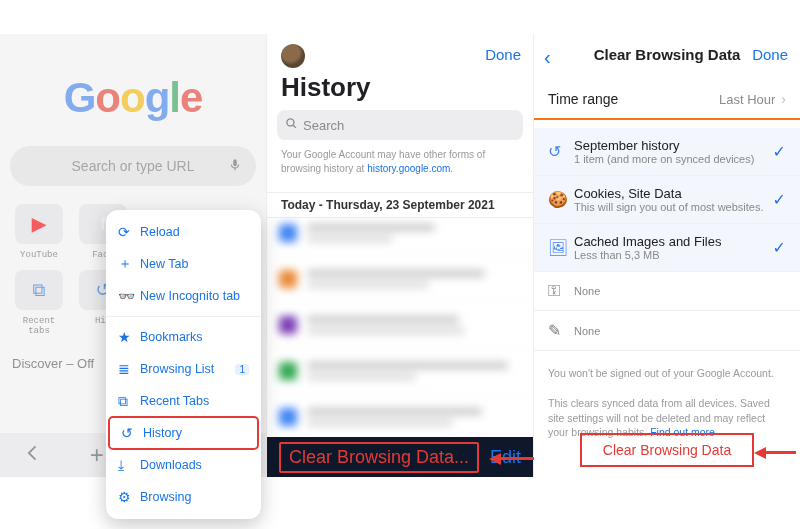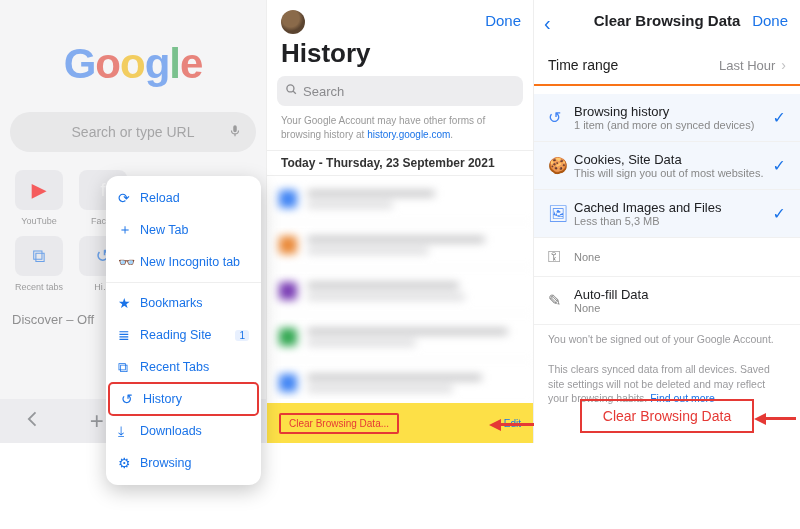--- a/index.html
+++ b/index.html
@@ -1,31 +1,31 @@
 <!DOCTYPE html>
 <html><head>
 <meta charset="utf-8">
 <style>
   * { box-sizing: border-box; margin: 0; padding: 0; font-family: -apple-system, "Helvetica Neue", Arial, sans-serif; }
   body { width: 800px; height: 529px; background: #fff; display: flex; overflow: hidden; }
-  .panel { position: relative; height: 443px; border-right: 1px solid #eee; background: #fff; }
+  .panel { position: relative; height: 443px; border-right: 1px solid #eee; background: #fff; margin-top: 34px; }
   .p1 { width: 267px; }
   .p2 { width: 267px; }
   .p3 { width: 266px; border-right: none; }
 
   
   .p1-back { position: absolute; inset: 0; padding-top: 40px; }
   .google-logo { text-align: center; font-size: 42px; font-weight: 600; letter-spacing: -1px; }
   .g-b { color:#4285F4 } .g-r{color:#EA4335} .g-y{color:#FBBC05} .g-g{color:#34A853}
   .searchbar { margin: 24px 10px 0; background:#e9e9ea; border-radius: 22px; height: 40px; display:flex; align-items:center; justify-content:center; color:#7a7a7a; font-size:14px; position:relative; }
   .searchbar .mic { position:absolute; right:14px; color:#6a6a6a; }
   .home-row { display:flex; gap: 6px; margin: 18px 10px 0; }
   .home-tile { width: 58px; text-align:center; }
   .home-tile .box { width:48px; height:40px; background:#ececef; border-radius:8px; margin:0 auto 6px; display:flex; align-items:center; justify-content:center; font-size:18px; }
-  .home-tile .lbl { font-size: 9px; color:#6b6b6b; }
+  .home-tile .lbl { font-size: 9px; color:#6b6b6b;font-family:Liberation Mono, monospace; }
   .yt { background:#fff; color:#ff0000; font-weight:bold; font-size:12px;}
   .fb { background:#1877F2; color:#fff; }
   .second-row { margin-top: 10px; }
   .rt-ic { color:#1a73e8; font-size:18px; }
   .discover { margin: 20px 12px; font-size:13px; color:#555; }
   .bottombar { position:absolute; bottom:0; left:0; right:0; height:44px; background:#f1f1f3; display:flex; align-items:center; justify-content:space-around; color:#5f6368; }
   .bottombar .tabcount { width:22px; height:22px; border:1.5px solid #5f6368; border-radius:4px; font-size:11px; display:flex; align-items:center; justify-content:center; }
   .bottombar svg { width:20px; height:20px; }
 
   
@@ -38,28 +38,28 @@
   .popup .mi.highlight { outline: 2px solid #e53935; outline-offset: -1px; border-radius:4px; margin:0 3px;}
 
   
   .avatar { position:absolute; top:10px; left:14px; width:24px; height:24px; border-radius:50%; background:radial-gradient(circle at 40% 35%, #8a6a4a 0 40%, #5b4430 60% 100%); }
   .done { position:absolute; top:12px; right:12px; color:#1a73e8; font-size:15px; }
   .p2 h1 { position:absolute; top:38px; left:14px; font-size:26px; font-weight:700; color:#202124;}
   .hsearch { position:absolute; top:76px; left:10px; right:10px; height:30px; background:#ededef; border-radius:8px; display:flex; align-items:center; padding:0 8px; color:#8a8a8d; font-size:13px; }
   .hsearch .mag { margin-right:5px; }
   .note { position:absolute; top:114px; left:14px; right:14px; font-size:10px; color:#999; line-height:1.35;}
   .note a { color:#1a73e8; text-decoration:none;}
-  .datehdr { position:absolute; top:150px; left:0; right:0; padding:5px 14px; font-size:12px; font-weight:600; color:#333; border-top:1px solid #eee; border-bottom:1px solid #eee;}
+  .datehdr { position:absolute; top:158px; left:0; right:0; padding:5px 14px; font-size:12px; font-weight:600; color:#333; border-top:1px solid #eee; border-bottom:1px solid #eee;}
   .histlist { position:absolute; top:176px; left:0; right:0; bottom:44px; overflow:hidden;}
   .hitem { height:46px; display:flex; align-items:center; padding:0 12px; gap:10px; filter: blur(4px); border-bottom:1px solid #f5f5f5;}
   .hitem .favi { width:18px; height:18px; border-radius:3px; flex:none;}
   .hitem .txts { flex:1; overflow:hidden;}
   .hitem .t1 { height:7px; background:#c7c7c9; border-radius:3px; margin-bottom:5px;}
   .hitem .t2 { height:6px; background:#d7d7d9; border-radius:3px;}
-  .p2-foot { position:absolute; bottom:0; left:0; right:0; height:40px; background:#fde047; display:flex; align-items:center; justify-content:space-between; padding:0 12px; font-size:10px;}
+  .p2-foot { position:absolute; bottom:0; left:0; right:0; height:40px; background:#0f172a; display:flex; align-items:center; justify-content:space-between; padding:0 12px; font-size:18px;}
   .cbd-link { color:#e53935; border:2px solid #e53935; padding:3px 8px; border-radius:2px;}
   .edit-link { color:#1a73e8; }
 
   
   .arrow { position:absolute; }
   .arrow-line { height:3px; background:#e53935; }
   .arrow-head { width:0; height:0; border-top:6px solid transparent; border-bottom:6px solid transparent; border-right:12px solid #e53935; position:absolute; left:-12px; top:-4.5px; }
 
   
   .p3-head { position:absolute; top:0; left:0; right:0; height:42px; text-align:center; line-height:42px; font-size:15px; font-weight:600; color:#202124;}
@@ -141,21 +141,21 @@
         <span class="ic">👓</span>
         <span>New Incognito tab</span>
       </div>
     <div class="sep"></div>
     <div class="mi">
         <span class="ic">★</span>
         <span>Bookmarks</span>
       </div>
     <div class="mi">
         <span class="ic">≣</span>
-        <span>Reading Site</span>
+        <span>Browsing List</span>
         <span class="badge">1</span>
       </div>
     <div class="mi">
         <span class="ic">⧉</span>
         <span>Recent Tabs</span>
       </div>
     <div class="mi highlight">
         <span class="ic">↺</span>
         <span>History</span>
       </div>
@@ -264,21 +264,21 @@
   <div class="done">Done</div>
   <div class="time-row">
     <span>Time range</span>
     <span class="val">Last Hour</span>
     <span class="car">›</span>
   </div>
   <div class="opts">
     <div class="opt sel">
       <span class="oic">↺</span>
       <span class="txt">
-          <div class="ttl">Browsing history</div>
+          <div class="ttl">September history</div>
           <div class="sub">1 item (and more on synced devices)</div>
         </span>
       <span class="chk">✓</span>
     </div>
     <div class="opt sel">
       <span class="oic">🍪</span>
       <span class="txt">
           <div class="ttl">Cookies, Site Data</div>
           <div class="sub">This will sign you out of most websites.</div>
         </span>
@@ -294,21 +294,20 @@
     </div>
     <div class="opt grey">
       <span class="oic">⚿</span>
       <span class="txt">
           <div class="sub">None</div>
         </span>
     </div>
     <div class="opt grey">
       <span class="oic">✎</span>
       <span class="txt">
-          <div class="ttl">Auto-fill Data</div>
           <div class="sub">None</div>
         </span>
     </div>
   </div>
   <div class="info info2">
     <span>This clears synced data from all devices. Saved site settings will not be deleted and may reflect your browsing habits. </span><a href="#">Find out more</a>
   </div>
   <div class="info info1">You won't be signed out of your Google Account.</div>
   <div class="p3-btn">Clear Browsing Data</div>
   <div class="arrow" style="bottom:23px; right:4px;">

